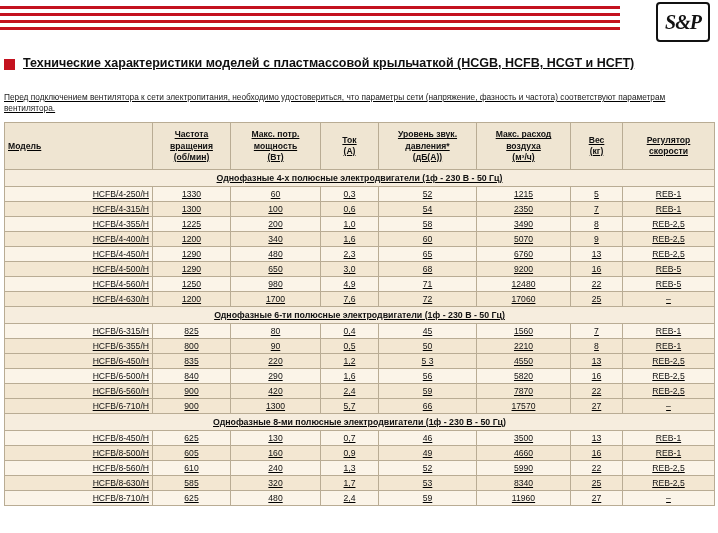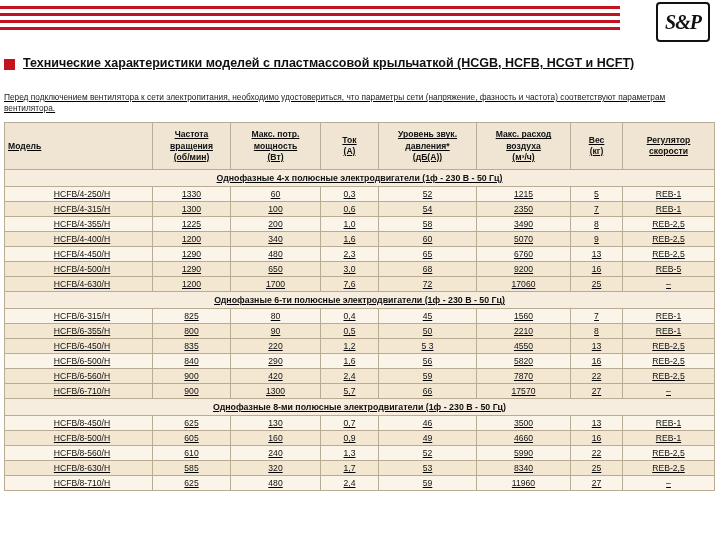--- a/index.html
+++ b/index.html
@@ -109,21 +109,21 @@
     text-align: center;
     font-size: 8.8px;
     padding: 3px 0;
   }
   tbody td {
     padding: 2px 3px;
     text-align: center;
     height: 15px;
   }
   tbody td.model {
-    text-align: center;
+    text-align: right;
     padding-left: 10px;
   }
   tr.odd td { background: #fbf4e8; }
   tr.even td { background: #f3e7d2; }
 </style>
 </head>
 <body>
 
 <div class="page">
 
@@ -251,20 +251,30 @@
         <tr class="even">
           <td class="model">HCFB/4-500/H</td>
           <td>1290</td>
           <td>650</td>
           <td>3,0</td>
           <td>68</td>
           <td>9200</td>
           <td>16</td>
           <td>REB-5</td>
         </tr>
+        <tr class="odd">
+          <td class="model">HCFB/4-560/H</td>
+          <td>1250</td>
+          <td>980</td>
+          <td>4,9</td>
+          <td>71</td>
+          <td>12480</td>
+          <td>22</td>
+          <td>REB-5</td>
+        </tr>
         <tr class="even">
           <td class="model">HCFB/4-630/H</td>
           <td>1200</td>
           <td>1700</td>
           <td>7,6</td>
           <td>72</td>
           <td>17060</td>
           <td>25</td>
           <td>–</td>
         </tr>

